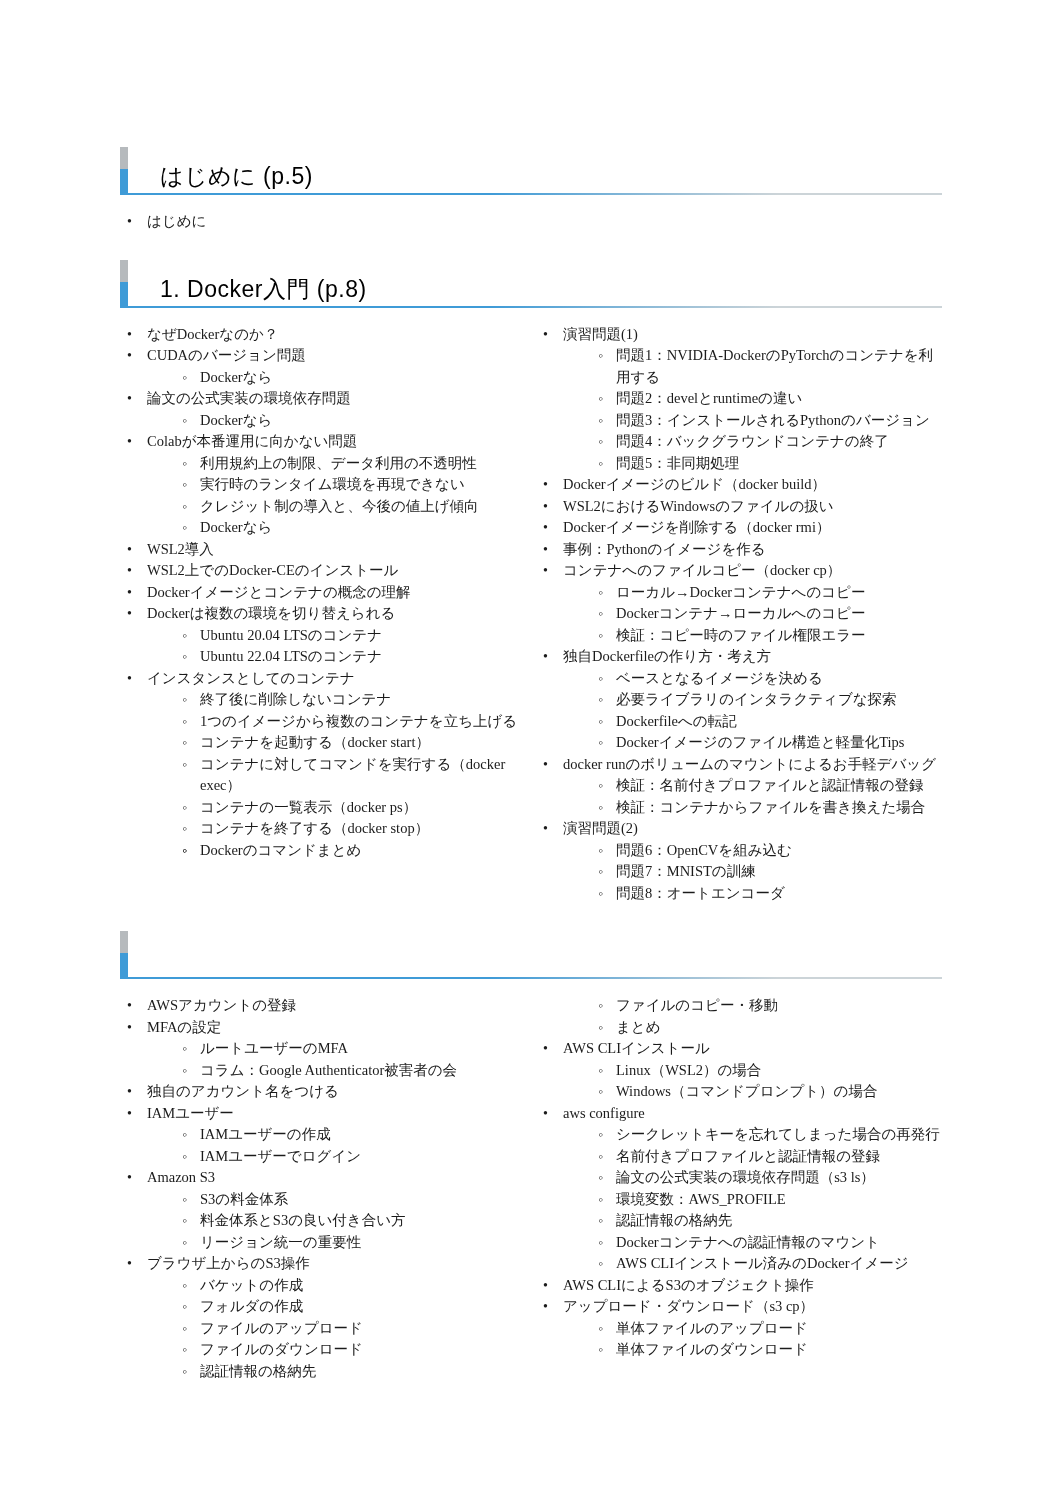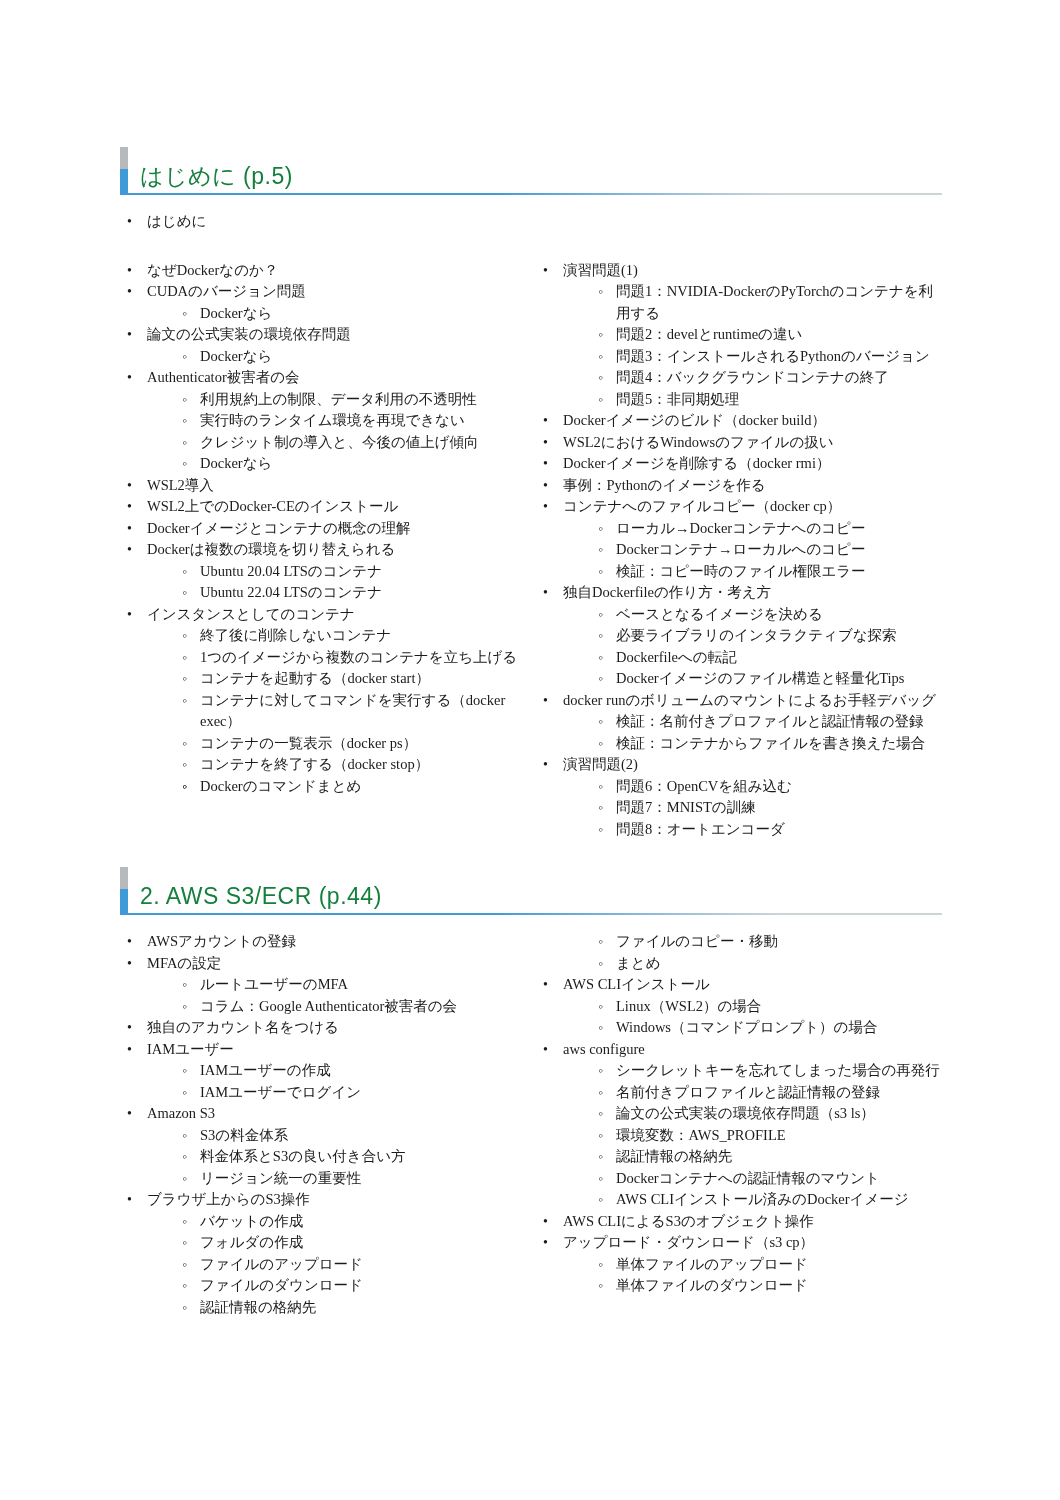--- a/index.html
+++ b/index.html
@@ -29,22 +29,22 @@
     display: block;
     width: 8px;
     height: 46px;
     background: linear-gradient(to bottom, #b6babd 0%, #b6babd 48%, #3f9bd7 48%, #3f9bd7 100%);
   }
   .heading-text {
     font-family: "Liberation Sans", "DejaVu Sans", sans-serif;
     font-size: 23px;
     line-height: 1;
     letter-spacing: 0.5px;
-    color: #15803d;
-    padding: 0 0 5px 12px;
+    color: #000000;
+    padding: 0 0 5px 32px;
     white-space: nowrap;
   }
   .heading-underline {
     height: 2px;
     width: 100%;
     background: linear-gradient(to right, #3f9bd7 0%, #3f9bd7 45%, #ccd4d8 80%, #ccd4d8 100%);
   }
   .columns {
     display: flex;
     gap: 10px;
@@ -88,28 +88,35 @@
             <div class="heading-underline"></div>
           </div>
           <div class="columns">
             <ul class="col">
               <li class="item l1"><span class="bullet">•</span><span class="txt">はじめに</span></li>
             </ul>
             <ul class="col"></ul>
           </div>
         </section>
         <section class="toc-section">
+          <div class="section-header">
+            <div class="heading-row">
+              <span class="accent-bar"></span>
+              <span class="heading-text">1. Docker入門 (p.8)</span>
+            </div>
+            <div class="heading-underline"></div>
+          </div>
           <div class="columns">
             <ul class="col">
               <li class="item l1"><span class="bullet">•</span><span class="txt">なぜDockerなのか？</span></li>
               <li class="item l1"><span class="bullet">•</span><span class="txt">CUDAのバージョン問題</span></li>
               <li class="item l2"><span class="bullet">◦</span><span class="txt">Dockerなら</span></li>
               <li class="item l1"><span class="bullet">•</span><span class="txt">論文の公式実装の環境依存問題</span></li>
               <li class="item l2"><span class="bullet">◦</span><span class="txt">Dockerなら</span></li>
-              <li class="item l1"><span class="bullet">•</span><span class="txt">Authenticator被害者の会</span></li>
+              <li class="item l1"><span class="bullet">•</span><span class="txt">Colabが本番運用に向かない問題</span></li>
               <li class="item l2"><span class="bullet">◦</span><span class="txt">利用規約上の制限、データ利用の不透明性</span></li>
               <li class="item l2"><span class="bullet">◦</span><span class="txt">実行時のランタイム環境を再現できない</span></li>
               <li class="item l2"><span class="bullet">◦</span><span class="txt">クレジット制の導入と、今後の値上げ傾向</span></li>
               <li class="item l2"><span class="bullet">◦</span><span class="txt">Dockerなら</span></li>
               <li class="item l1"><span class="bullet">•</span><span class="txt">WSL2導入</span></li>
               <li class="item l1"><span class="bullet">•</span><span class="txt">WSL2上でのDocker-CEのインストール</span></li>
               <li class="item l1"><span class="bullet">•</span><span class="txt">Dockerイメージとコンテナの概念の理解</span></li>
               <li class="item l1"><span class="bullet">•</span><span class="txt">Dockerは複数の環境を切り替えられる</span></li>
               <li class="item l2"><span class="bullet">◦</span><span class="txt">Ubuntu 20.04 LTSのコンテナ</span></li>
               <li class="item l2"><span class="bullet">◦</span><span class="txt">Ubuntu 22.04 LTSのコンテナ</span></li>
@@ -150,21 +157,20 @@
               <li class="item l2"><span class="bullet">◦</span><span class="txt">問題6：OpenCVを組み込む</span></li>
               <li class="item l2"><span class="bullet">◦</span><span class="txt">問題7：MNISTの訓練</span></li>
               <li class="item l2"><span class="bullet">◦</span><span class="txt">問題8：オートエンコーダ</span></li>
             </ul>
           </div>
         </section>
         <section class="toc-section">
           <div class="section-header">
             <div class="heading-row">
               <span class="accent-bar"></span>
-              <span class="heading-text">2. AWS S3/ECR (p.44)</span>
             </div>
             <div class="heading-underline"></div>
           </div>
           <div class="columns">
             <ul class="col">
               <li class="item l1"><span class="bullet">•</span><span class="txt">AWSアカウントの登録</span></li>
               <li class="item l1"><span class="bullet">•</span><span class="txt">MFAの設定</span></li>
               <li class="item l2"><span class="bullet">◦</span><span class="txt">ルートユーザーのMFA</span></li>
               <li class="item l2"><span class="bullet">◦</span><span class="txt">コラム：Google Authenticator被害者の会</span></li>
               <li class="item l1"><span class="bullet">•</span><span class="txt">独自のアカウント名をつける</span></li>

